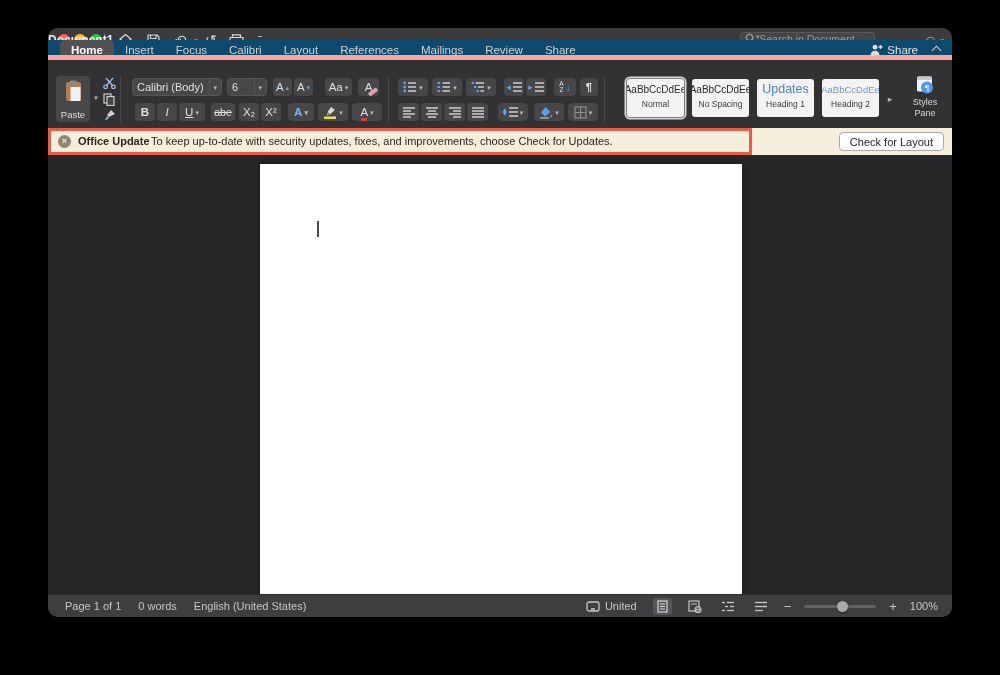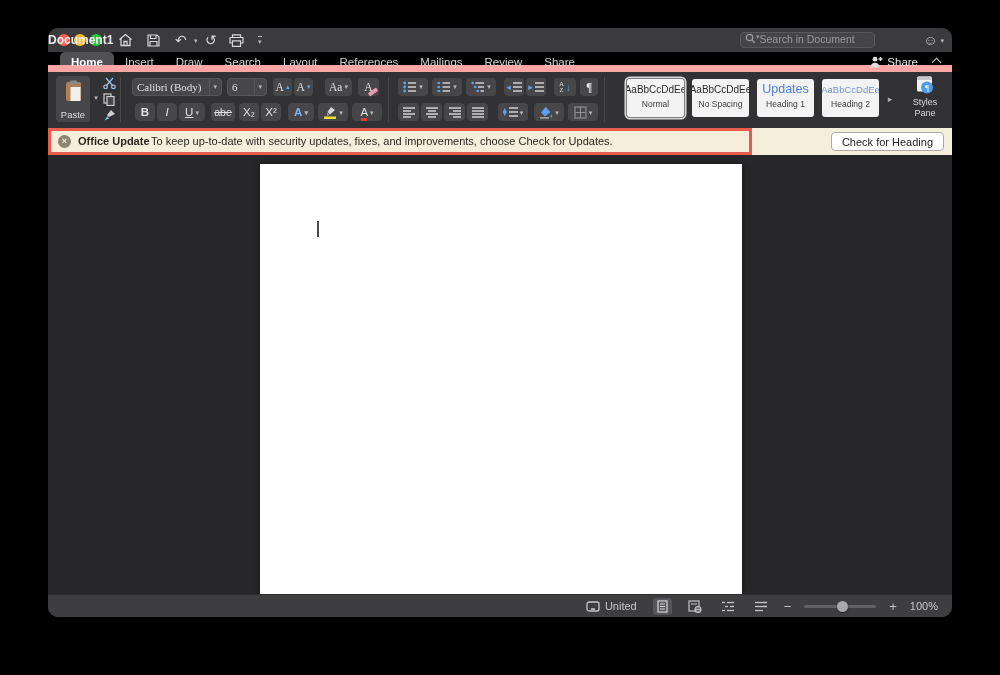--- a/index.html
+++ b/index.html
@@ -21,38 +21,38 @@
                text-align:left; color:#ececec; font-size:12px; font-weight:bold; }
   .search { position:absolute; right:77px; top:4px; width:135px; height:16px; background:#454547;
             border:1px solid #59595b; border-radius:4px; display:flex; align-items:flex-start; padding:0 4px; }
   .search input { flex:1; min-width:0; background:transparent; border:none; outline:none;
                   color:#cfcfcf; font-size:10.5px; font-family:inherit; }
   .search input::placeholder { color:#9a9a9a; }
   .smiley { position:absolute; right:8px; top:3px; height:18px; background:none; border:none;
             color:#cfcfcf; font-size:14px; display:flex; align-items:center; gap:3px; }
 
   
-  .tabrow { position:absolute; left:0; top:24px; width:100%; height:20px; background:#000000;
-            border-bottom:7px solid #fca5a5; display:flex; align-items:stretch; padding-left:12px; }
+  .tabrow { position:absolute; left:0; top:12px; width:100%; height:20px; background:#0c4a6e;
+            border-bottom:5px solid #fca5a5; display:flex; align-items:stretch; padding-left:12px; }
   .tab { color:#d2d2d2; font-size:11.5px; border:none; background:none; padding:0 11px;
          line-height:20px; cursor:default; }
   .tab.active { background:#515154; color:#fff; font-weight:bold; border-radius:5px 5px 0 0; }
   .share { position:absolute; right:34px; top:0; height:20px; display:flex; align-items:center;
            gap:4px; color:#e2e2e2; font-size:11.5px; background:none; border:none; }
   .chev-up { position:absolute; right:12px; top:7px; width:7px; height:7px;
              border-left:1.6px solid #cfcfcf; border-top:1.6px solid #cfcfcf;
              transform:rotate(45deg); }
 
   
   .ribbon { position:absolute; left:0; top:44px; width:100%; height:56px; background:#323234; }
   .rdiv { position:absolute; top:5px; width:1px; height:45px; background:#48484b; }
   .rbtn { position:absolute; height:18px; background:#47474a; border:none; border-radius:4px;
           color:#e0e0e0; font-size:11.5px; display:flex; align-items:center; justify-content:center;
           gap:2px; cursor:default; }
-  .row1 { top:6px;font-family:Liberation Serif, serif; } .row2 { top:31px; }
+  .row1 { top:6px; } .row2 { top:31px; }
   .paste-btn { position:absolute; left:8px; top:4px; width:34px; height:46px; background:#47474a;
                border:none; border-radius:4px; display:flex; flex-direction:column; align-items:center;
                justify-content:space-between; padding:4px 0 2px; }
   .paste-btn .lbl { color:#dedede; font-size:9.5px; }
   .mini { position:absolute; width:18px; height:14px; background:none; border:none; display:flex;
           align-items:center; justify-content:center; color:#cfcfcf; font-size:12px; }
   .combo { border:1px solid #565659; background:#47474a; justify-content:space-between;
            padding:0 4px; font-size:11px; }
   .combo .cr { border-left:1px solid #565659; padding-left:3px; height:100%; display:flex; align-items:center; }
   .blue { color:#5aa2f0; }
@@ -169,22 +169,22 @@
 
       <button class="smiley">
         <span>☺</span>
         <span class="cr">▾</span>
       </button>
     </div>
 
     <div class="tabrow">
       <button class="tab active">Home</button>
       <button class="tab">Insert</button>
-      <button class="tab">Draw</button>
-      <button class="tab">Search</button>
+      <button class="tab">Focus</button>
+      <button class="tab">Calibri</button>
       <button class="tab">Layout</button>
       <button class="tab">References</button>
       <button class="tab">Mailings</button>
       <button class="tab">Review</button>
       <button class="tab">Share</button>
       <button class="share">
         <svg width="14" height="12" viewBox="0 0 14 12">
           <circle cx="6" cy="3.2" r="2.4" fill="#dedede"></circle>
           <path d="M1.5 11.5 C1.5 8.3 3.5 6.8 6 6.8 C8.5 6.8 10.5 8.3 10.5 11.5 Z" fill="#dedede"></path>
           <path d="M11.5 1 V5 M9.5 3 H13.5" stroke="#dedede" stroke-width="1.4"></path>
@@ -450,30 +450,35 @@
       </button>
     </div>
 
     <div class="notifbar">
       <div class="notif-annot"></div>
       <button class="notif-dismiss">
         <span>×</span>
       </button>
       <span class="notif-title">Office Update</span>
       <span class="notif-msg">To keep up-to-date with security updates, fixes, and improvements, choose Check for Updates.</span>
-      <button class="notif-btn">Check for Heading</button>
+      <button class="notif-btn">Check for Layout</button>
     </div>
 
     <div class="docarea">
       <div class="page">
         <div class="textcursor"></div>
       </div>
     </div>
 
     <div class="statusbar">
+      <div class="sb-left">
+        <span>Page 1 of 1</span>
+        <span>0 words</span>
+        <span>English (United States)</span>
+      </div>
       <div class="sb-right">
         <button class="sb-btn">
           <svg width="14" height="11" viewBox="0 0 14 11">
             <rect x="1" y="1" width="12" height="9" rx="2" fill="none" stroke="#c6c6c6" stroke-width="1.3"></rect>
             <rect x="5" y="7.2" width="4" height="1.6" fill="#c6c6c6"></rect>
           </svg>
           <span>United</span>
         </button>
         <button class="sb-btn sel">
           <svg width="13" height="13" viewBox="0 0 13 13">

